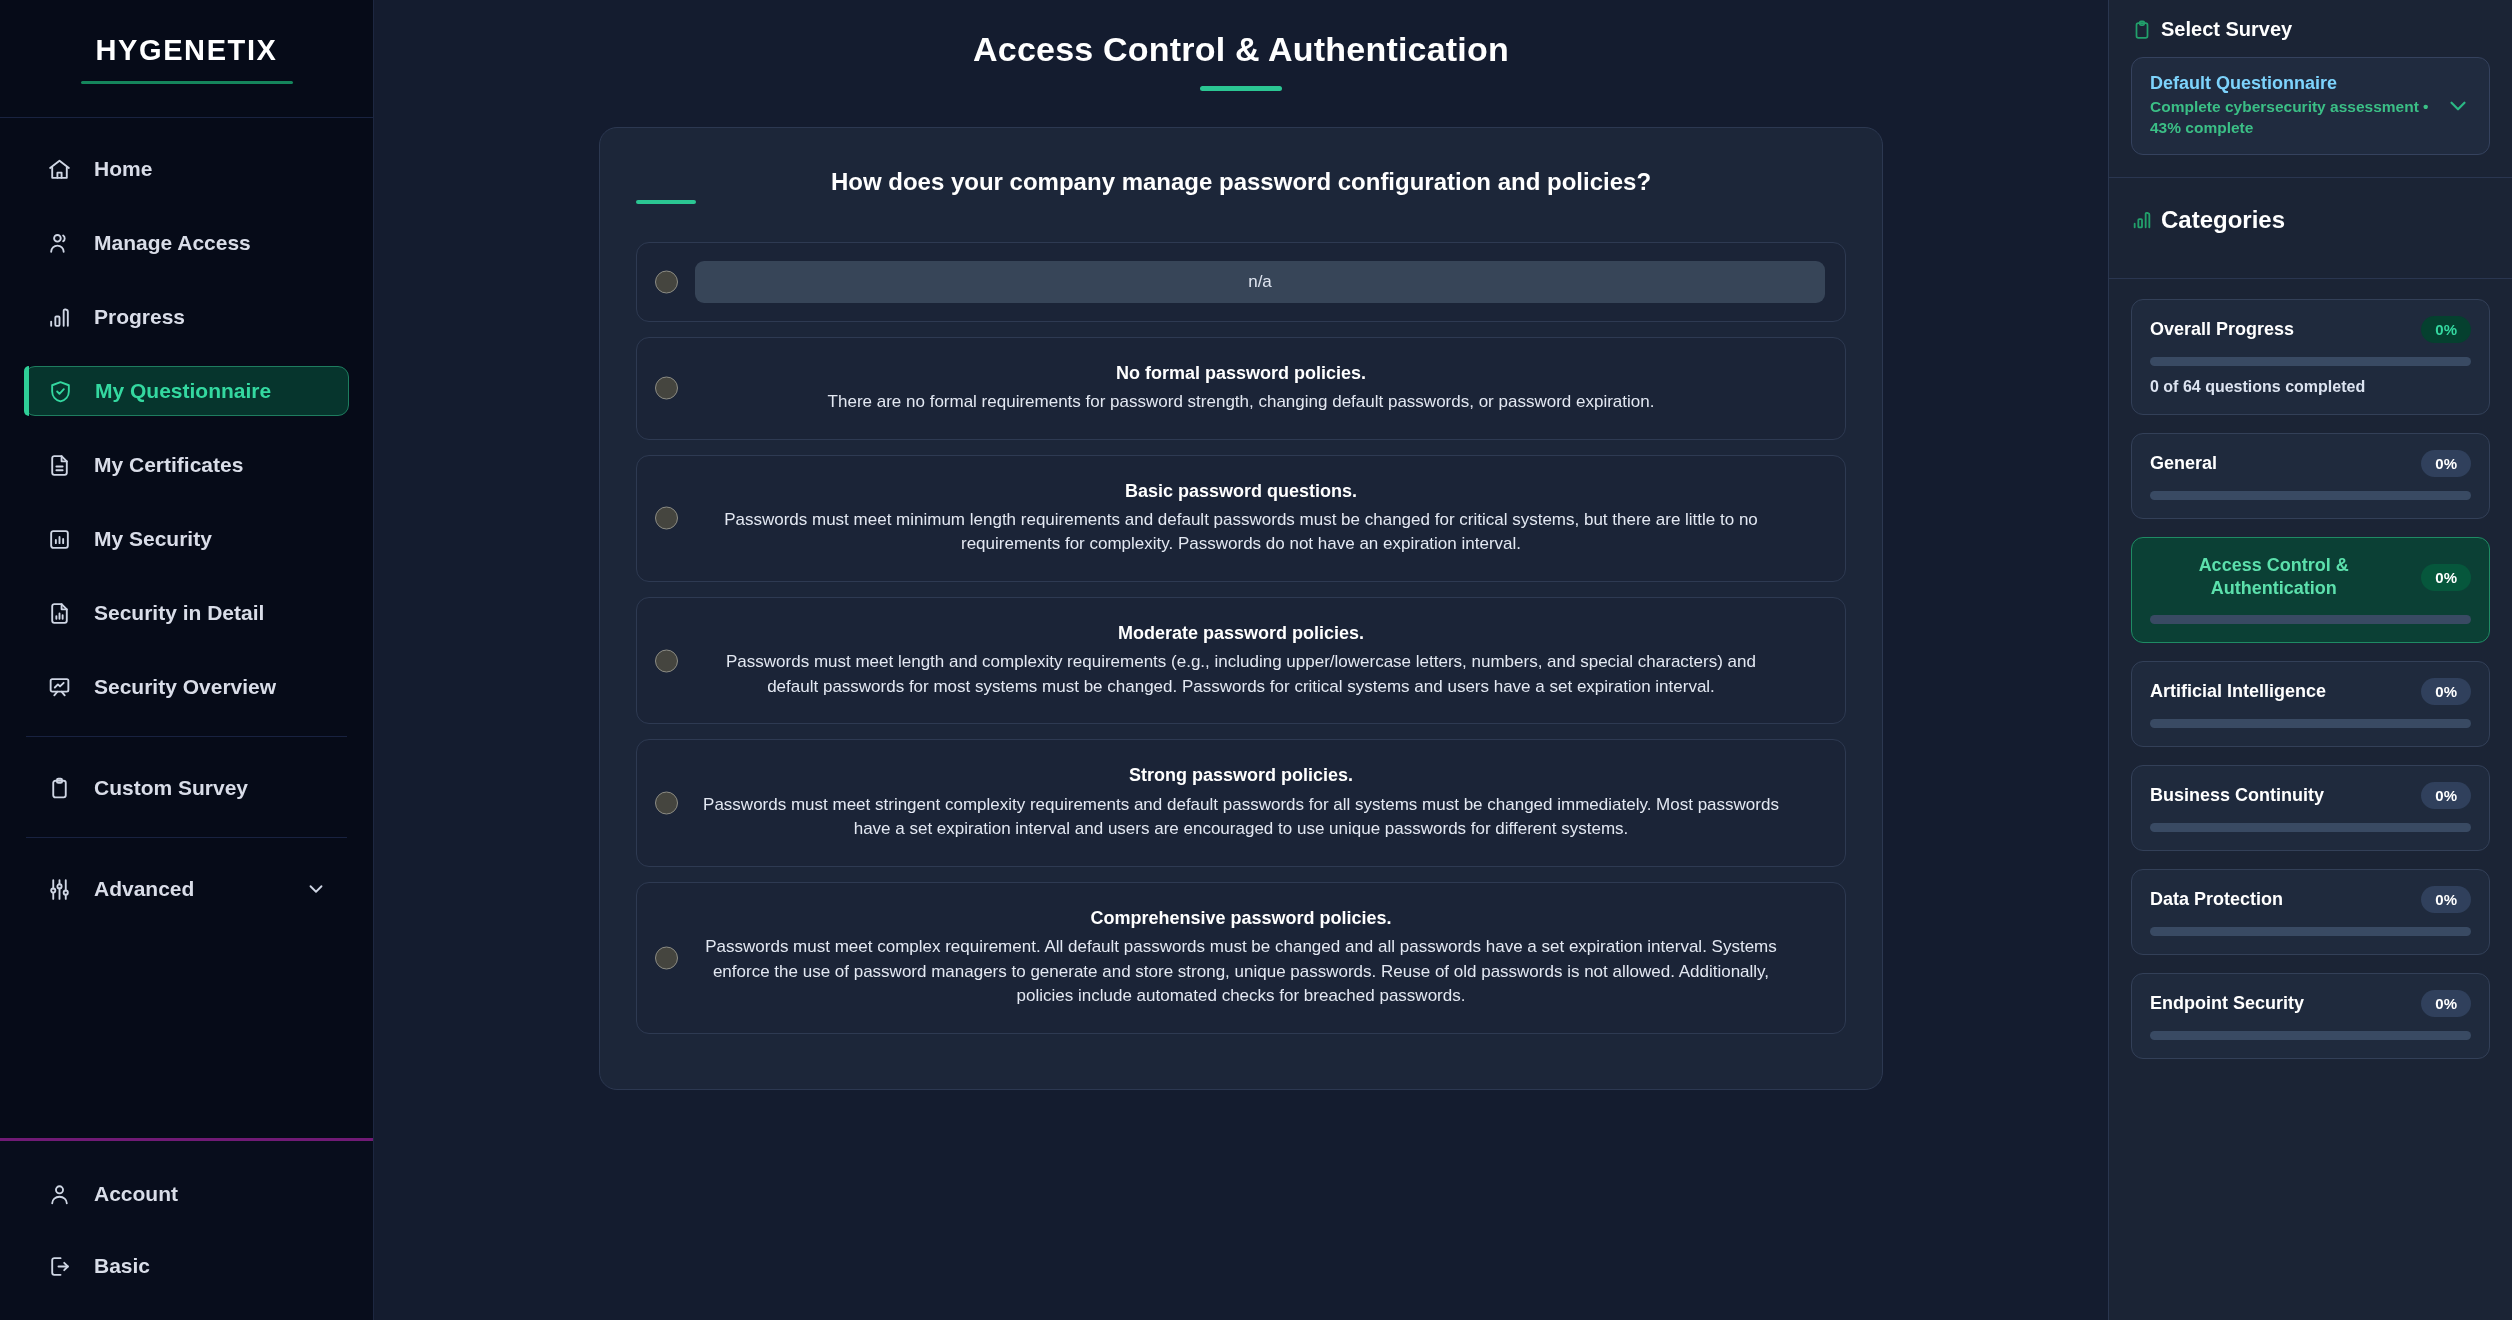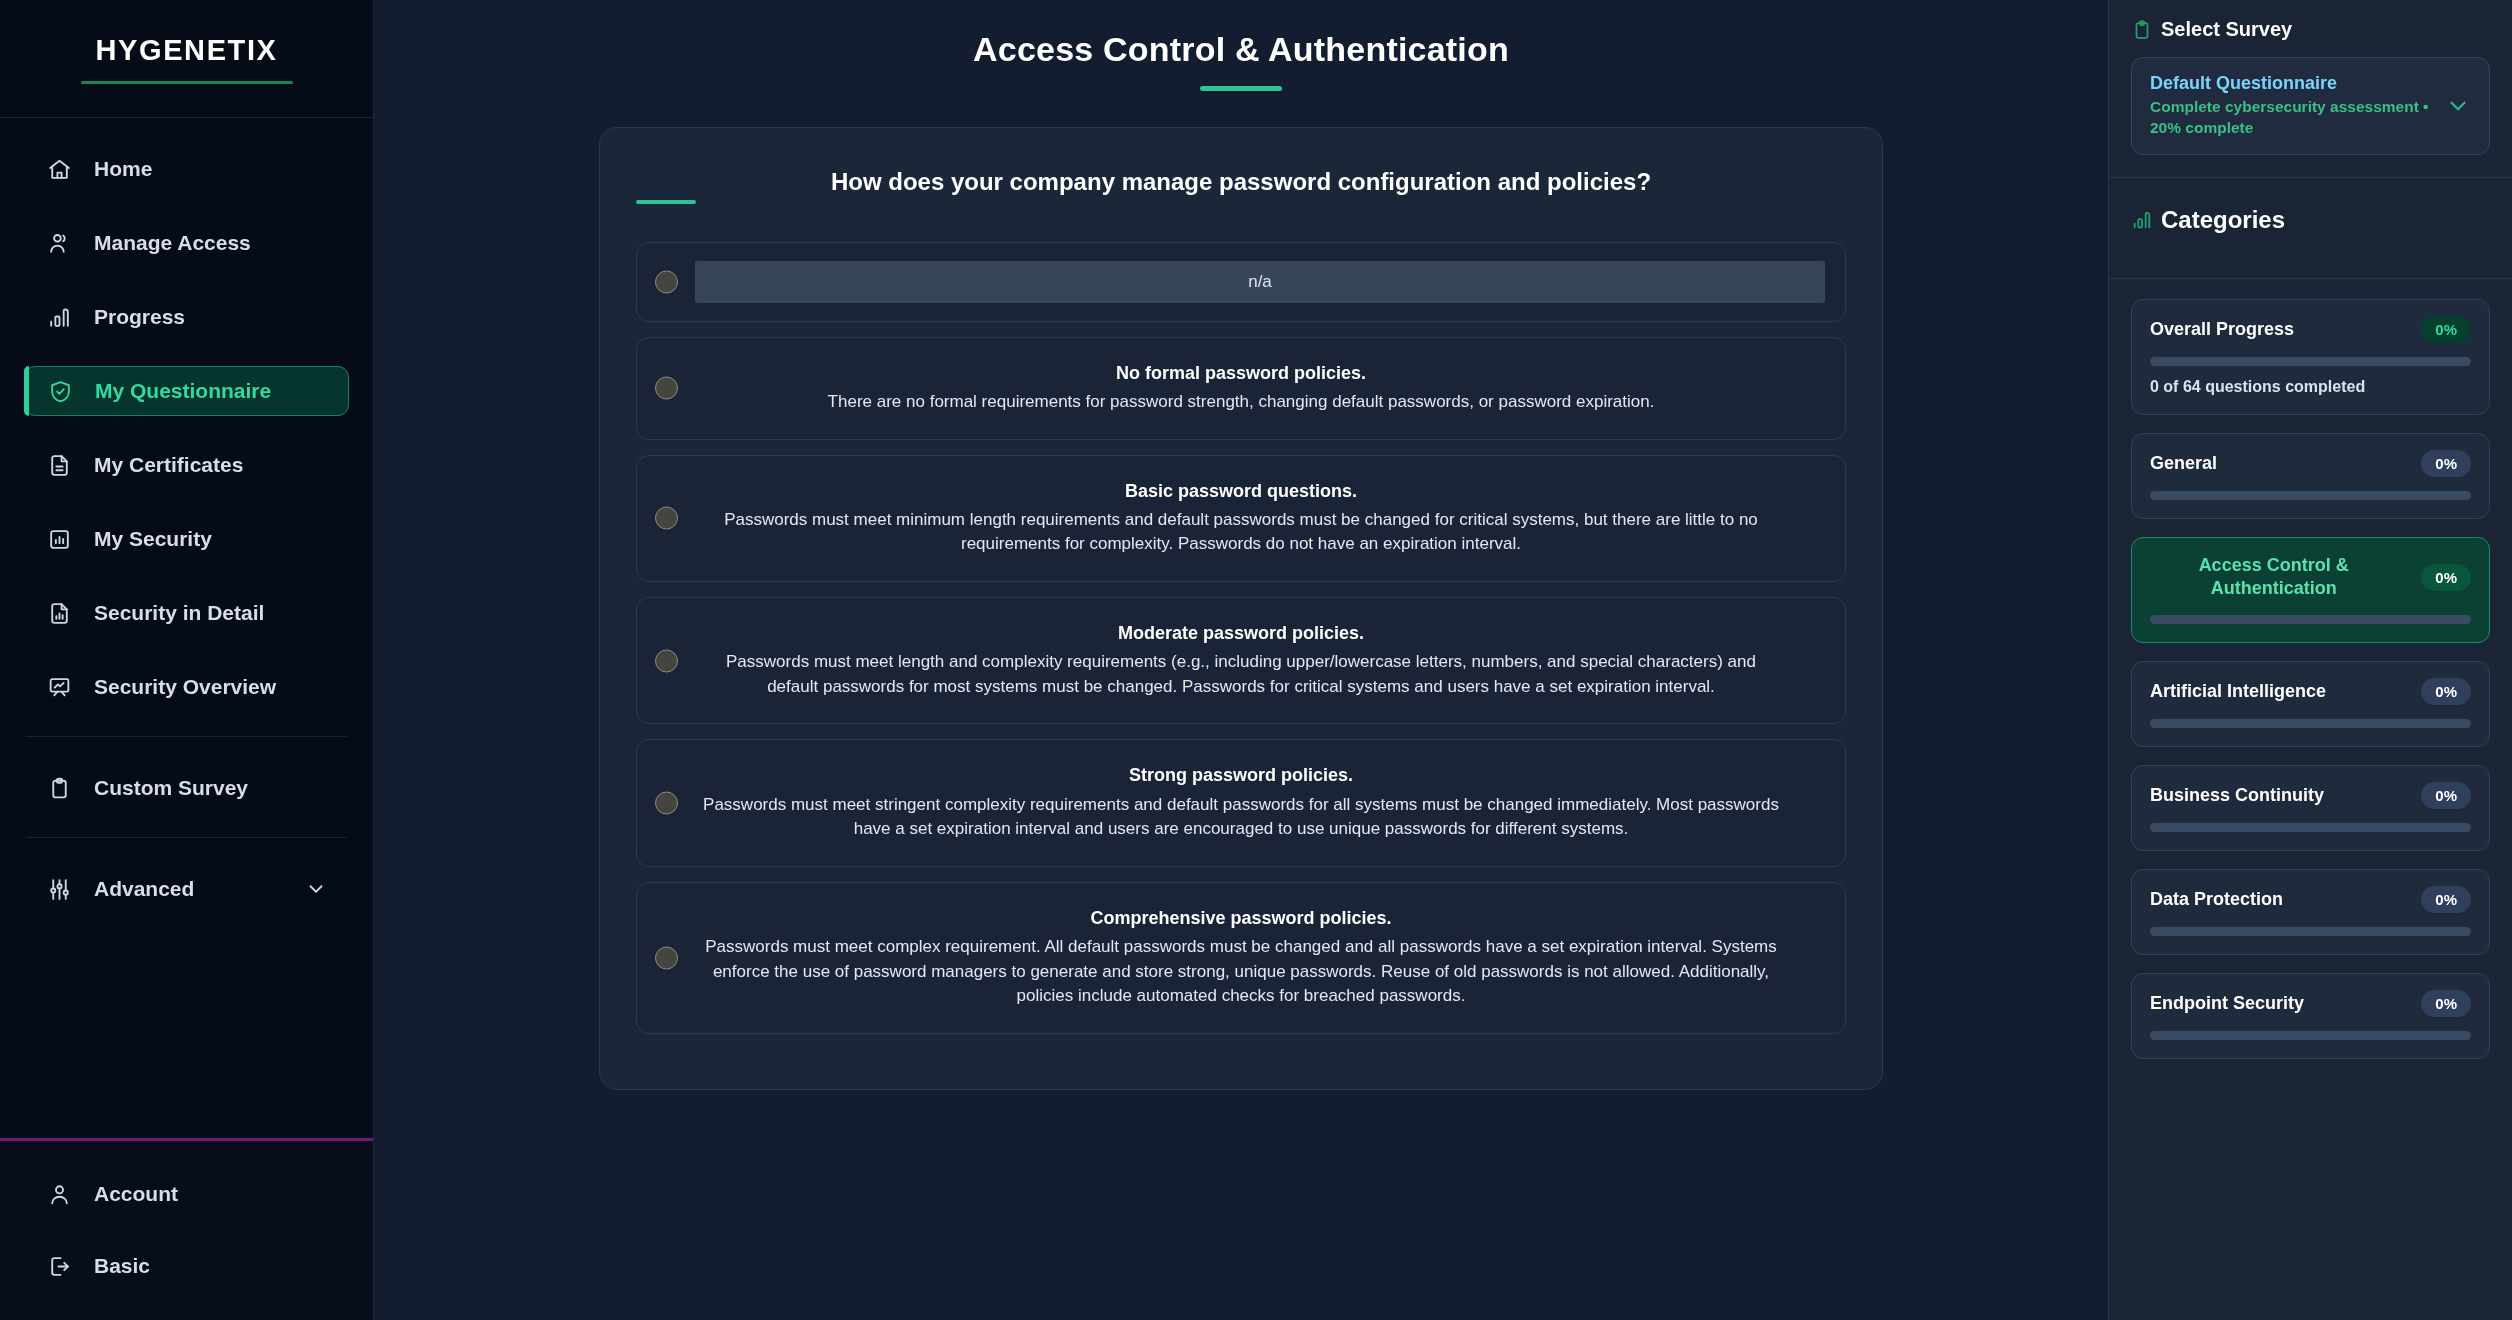--- a/index.html
+++ b/index.html
@@ -126,21 +126,21 @@
   .opt-title {
     color: #ffffff; font-size: 18px; font-weight: bold;
     text-align: center; line-height: 1.45;
   }
   .opt-desc {
     color: #e3e8f2; font-size: 17px; font-weight: 400;
     text-align: center; line-height: 1.45; margin-top: 4px;
   }
   .opt.na { padding: 18px 20px 18px 58px; min-height: 72px; }
   .na-box {
-    background: #374558; border-radius: 2px;
+    background: #374558; border-radius: 9px;
     height: 42px; width: 100%;
     display: flex; align-items: center; justify-content: center;
     color: #dfe5f0; font-size: 17px;
   }
 
   
   .rightpanel {
     width: 404px; flex: 0 0 404px; height: 1320px;
     background: #1b2435;
     border-left: 1px solid #2a3purple;
@@ -435,21 +435,21 @@
               <rect x="6" y="4.5" width="12" height="16" rx="2"></rect>
               <rect x="9.5" y="2.6" width="5" height="4" rx="1.4"></rect>
             </svg>
         </span>
         <span class="rp-head-label">Select Survey</span>
       </div>
 
       <div class="survey-select">
         <div class="survey-texts">
           <div class="survey-name">Default Questionnaire</div>
-          <div class="survey-sub">Complete cybersecurity assessment • 20% complete</div>
+          <div class="survey-sub">Complete cybersecurity assessment • 43% complete</div>
         </div>
         <span class="survey-chev">
           <svg viewBox="0 0 24 24" fill="none" stroke="#2bb985" stroke-width="2" stroke-linecap="round" stroke-linejoin="round">
               <path d="m6 9 6 6 6-6"></path>
             </svg>
         </span>
       </div>
     </div>
 
     <div class="rp-divider"></div>

